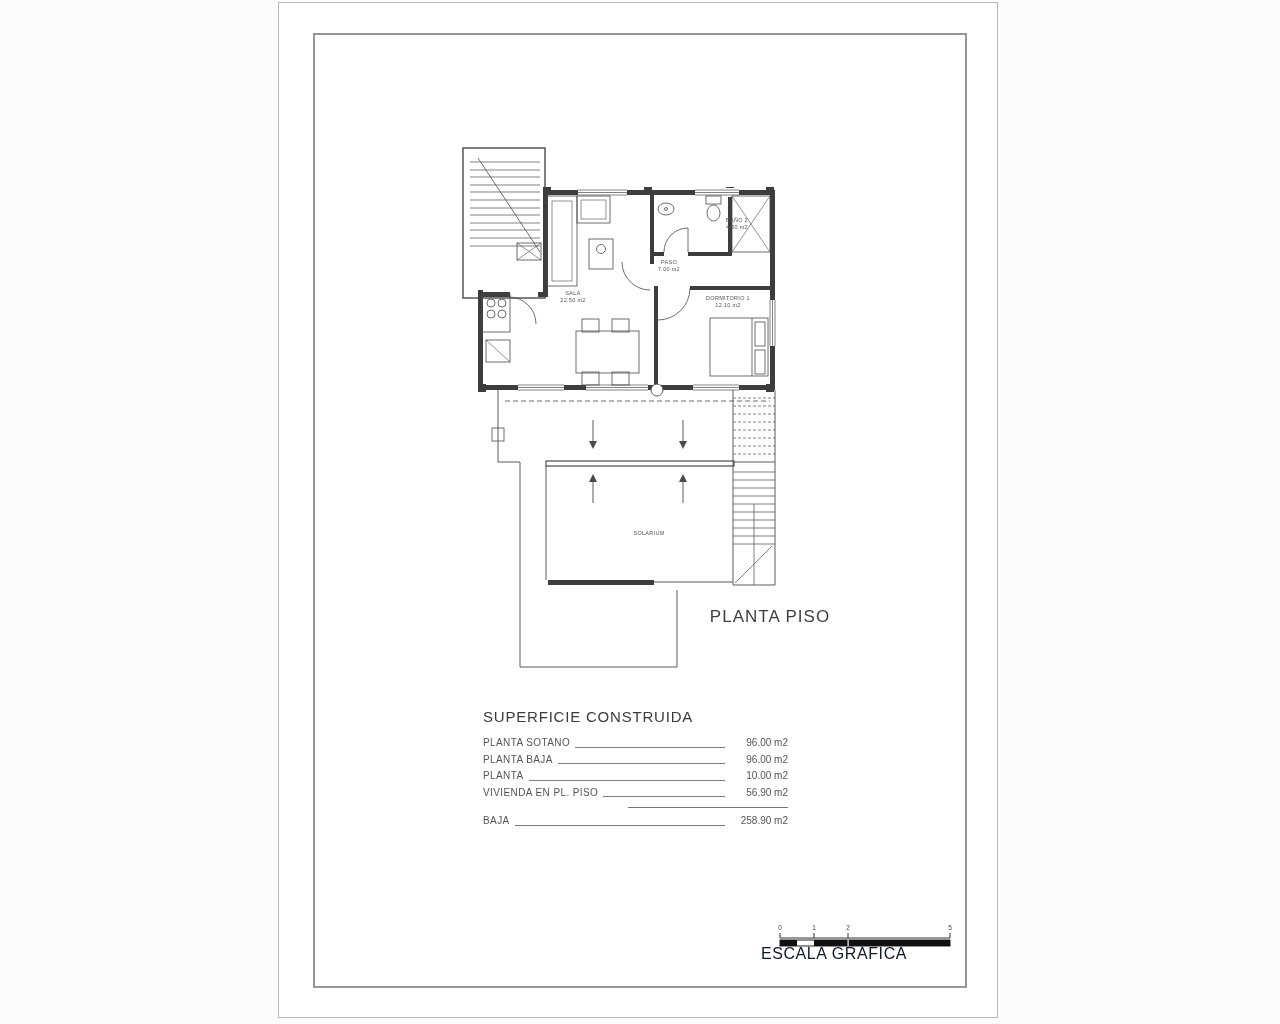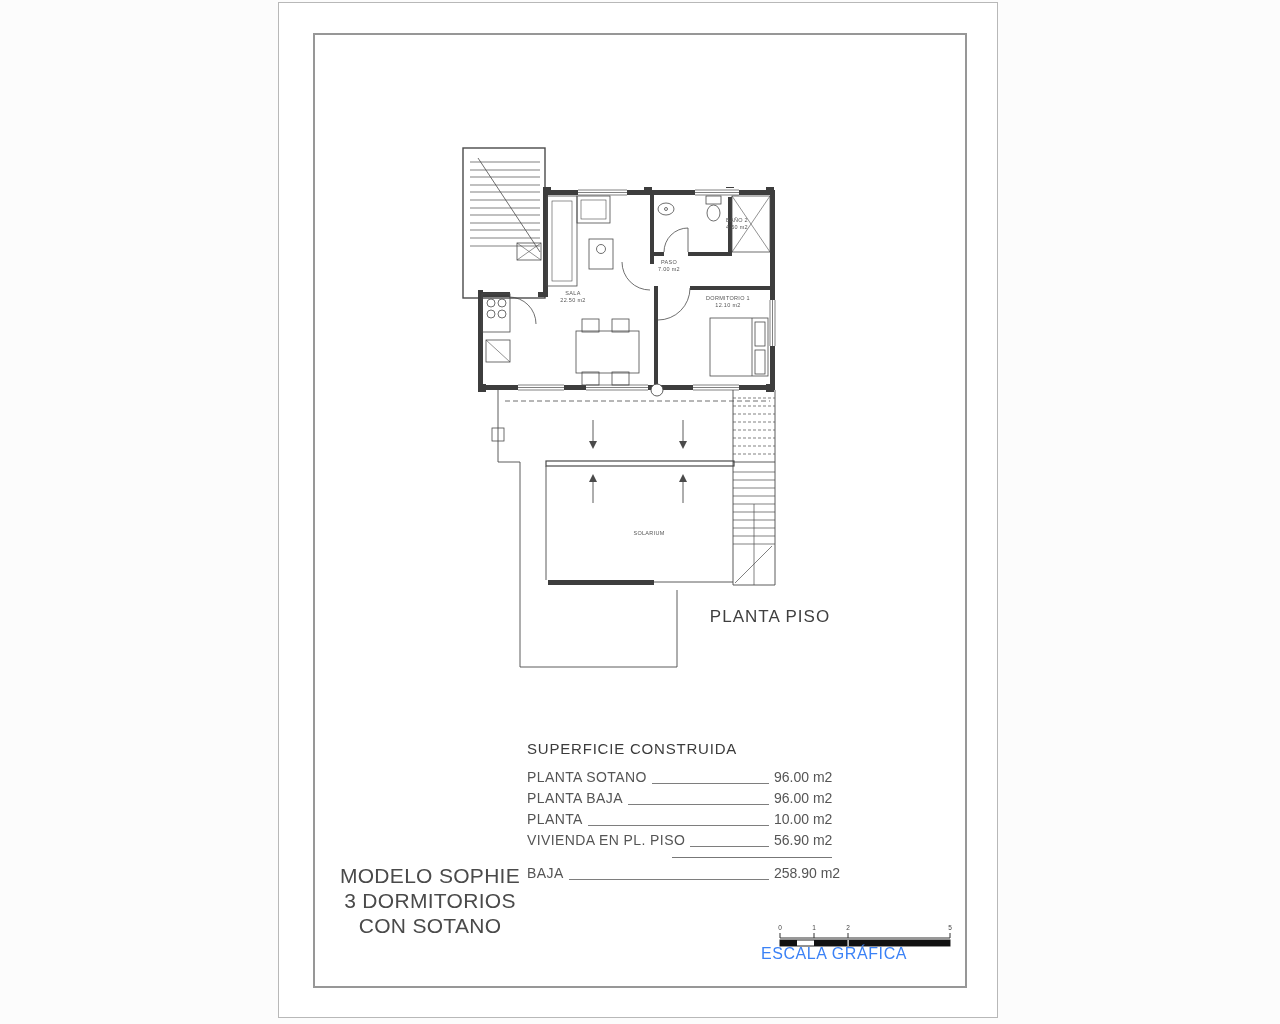--- a/index.html
+++ b/index.html
@@ -5,31 +5,31 @@
   html,body{margin:0;padding:0;background:#fcfcfc;}
   .canvas{position:relative;width:1038px;height:1024px;background:#fcfcfc;overflow:hidden;
           font-family:"Liberation Sans", sans-serif;color:#4a4a4a;}
   .sheet{position:absolute;left:278px;top:2px;width:720px;height:1016px;
          background:#ffffff;border:1px solid #b8b8b8;box-sizing:border-box;}
   .frame{position:absolute;left:313px;top:33px;width:654px;height:955px;
          border:2px solid #979797;box-sizing:border-box;}
   svg.plan{position:absolute;left:0;top:0;width:1280px;height:1024px;}
   .plan-title{position:absolute;left:706px;top:607px;width:128px;text-align:center;
               font-size:17px;letter-spacing:1px;color:#3f3f3f;}
-  .areas{position:absolute;left:483px;top:740px;width:305px;margin-left:44px;}
+  .areas{position:absolute;left:483px;top:708px;width:305px;}
   .areas h3{margin:0 0 12px 0;font-size:15px;font-weight:normal;letter-spacing:.8px;color:#3b3b3b;}
-  .arow{display:flex;align-items:flex-end;font-size:14px;color:#555;margin-bottom:5px;line-height:1.15;}
+  .arow{display:flex;align-items:flex-end;font-size:10px;color:#555;margin-bottom:5px;line-height:1.15;}
   .arow .lbl{white-space:nowrap;letter-spacing:.4px;}
   .arow .leader{flex:1;border-bottom:1px solid #7e7e7e;margin:0 5px 1px 5px;height:1px;}
   .arow .val{width:58px;text-align:right;white-space:nowrap;}
   .sumline{width:160px;border-top:1.2px solid #777;margin:9px 0 7px auto;height:0;}
   .model{position:absolute;left:327px;top:863px;width:206px;text-align:center;
          font-size:21px;line-height:1.2;color:#4a4a4a;letter-spacing:.3px;}
   .escala-label{position:absolute;left:748px;top:945px;width:172px;text-align:center;
-                font-size:16px;letter-spacing:.6px;color:#3b82f6;}
+                font-size:16px;letter-spacing:.6px;color:#0f172a;}
   text{font-family:"Liberation Sans", sans-serif;}
 </style>
 </head>
 <body>
 
 <div class="canvas">
 
   <div class="sheet"></div>
   <div class="frame"></div>
 
@@ -199,21 +199,16 @@
       <span class="val">56.90 m2</span>
     </div>
     <div class="sumline"></div>
     <div class="arow">
       <span class="lbl">BAJA</span>
       <span class="leader"></span>
       <span class="val">258.90 m2</span>
     </div>
   </div>
 
-  <div class="model">
-    <div>MODELO SOPHIE</div>
-    <div>3 DORMITORIOS</div>
-    <div>CON SOTANO</div>
-  </div>
 
   <div class="escala-label">ESCALA GRÁFICA</div>
 
 </div>
 
 </body></html>

